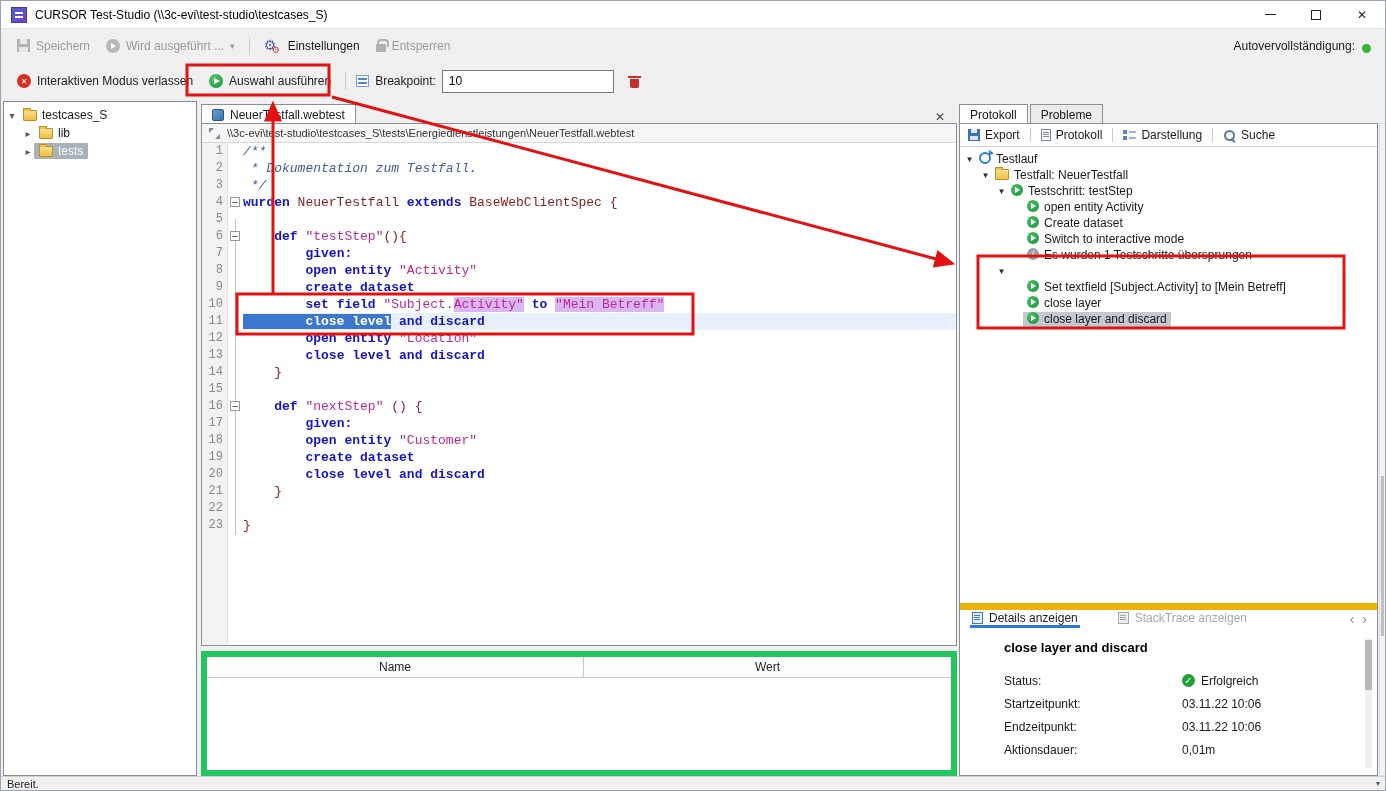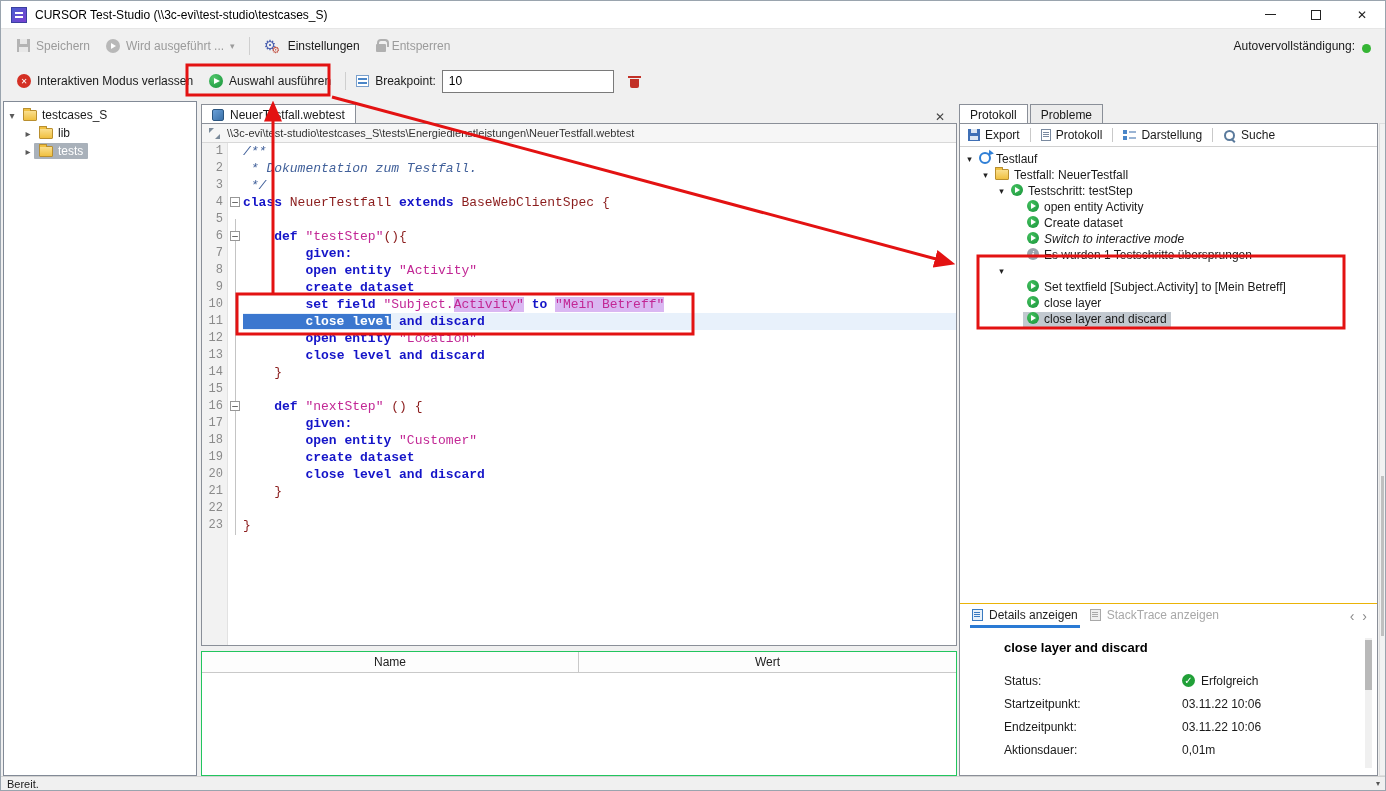--- a/index.html
+++ b/index.html
@@ -78,21 +78,21 @@
   .cur .code-text{background:#e8f1fb}
   .com{color:var(--comment,#41609a);font-style:italic}
   .kw{color:var(--keyword,#1414c8);font-weight:bold}
   .str{color:var(--string,#c22795)}
   .type{color:#8b1d1d}
   .brace{color:#8b1d1d}
   .hl{background:var(--highlight,#dab7f2)}
   .selseg{background:var(--selection,#3b77cf);color:#fff;font-weight:bold}
 
   
-  .vars-table{position:absolute;left:200px;top:650px;width:756px;height:125px;background:#fff;border:1px solid #22c55e}
+  .vars-table{position:absolute;left:200px;top:650px;width:756px;height:125px;background:#fff;border:6px solid #22c55e}
   .vt-header{display:flex;height:21px;border-bottom:1px solid #c9c9c9;background:#fdfdfd}
   .vt-col{display:flex;align-items:center;justify-content:center;color:#222}
   .vt-col.first{width:377px;border-right:1px solid #c9c9c9}
   .vt-col.last{flex:1}
 
   
   .rp-tabs{position:absolute;left:958px;top:103px;height:20px;display:flex;align-items:flex-end}
   .rp-tab{height:20px;padding:0 10px;display:flex;align-items:center;border:1px solid #8a8f98;border-bottom:none;background:#ececec;margin-right:2px}
   .rp-tab.active{background:#fff}
   .right-panel{position:absolute;left:958px;top:122px;width:419px;height:653px;background:#fff;border:1px solid #8a8f98}
@@ -116,21 +116,21 @@
   .tr-ex{width:11px;font-size:9px;color:#222;text-align:center;font-family:"DejaVu Sans",sans-serif}
   .tr-spacer{width:11px;flex:0 0 auto}
   .tr-cell{display:flex;align-items:flex-start;gap:5px;padding:0 4px;height:15px;white-space:nowrap}
   .tr-row.sel .tr-cell{background:#c2c9d0}
   .icon-play{width:12px;height:12px;border-radius:50%;background:radial-gradient(circle at 35% 35%,#43c15e,#17923a);position:relative;flex:0 0 auto}
   .icon-play::after{content:"";position:absolute;left:4px;top:3px;border-left:5px solid #fff;border-top:3px solid transparent;border-bottom:3px solid transparent}
   .icon-info{width:12px;height:12px;border-radius:50%;background:#9aa3ab;color:#fff;font-size:9px;font-weight:bold;display:flex;align-items:center;justify-content:center;font-family:"Liberation Serif",serif;font-style:italic;flex:0 0 auto}
   .icon-testrun{width:12px;height:12px;border:2px solid #2f7fd6;border-radius:50%;position:relative;flex:0 0 auto}
   .icon-testrun::after{content:"";position:absolute;right:-4px;top:-3px;border-top:5px solid #2f7fd6;border-left:3px solid transparent;border-right:3px solid transparent;transform:rotate(40deg)}
 
-  .det-tabs{position:absolute;left:0;top:479px;width:417px;height:25px;border-top:1px solid #eab308;display:flex;align-items:center;background:#fff;padding-left:10px;gap:8px}
+  .det-tabs{position:absolute;left:0;top:479px;width:417px;height:25px;border-top:7px solid #eab308;display:flex;align-items:center;background:#fff;padding-left:10px;gap:36px}
   .det-tab{display:flex;align-items:center;gap:6px;height:100%;color:#222;border-bottom:3px solid transparent;padding:0 2px}
   .det-tab.active{border-bottom-color:#2a7ad4}
   .det-tab.disabled{color:#a8a8a8}
   .icon-details{width:11px;height:12px;border:1px solid #3a7ac0;background:#e8f1fa;position:relative;flex:0 0 auto}
   .icon-details::before{content:"";position:absolute;left:1px;top:2px;width:6px;height:1px;background:#3a7ac0;box-shadow:0 2px 0 #3a7ac0,0 4px 0 #3a7ac0}
   .icon-stacktrace{width:11px;height:12px;border:1px solid #a8a8a8;background:#eee;position:relative;flex:0 0 auto}
   .icon-stacktrace::before{content:"";position:absolute;left:1px;top:2px;width:6px;height:1px;background:#a8a8a8;box-shadow:0 2px 0 #a8a8a8,0 4px 0 #a8a8a8}
   .det-nav{margin-left:auto;padding-right:10px;color:#8a8a8a;display:flex;gap:8px;font-size:14px}
   .det-body{position:absolute;left:0;top:504px;width:417px;height:149px;padding:12px 0 0 44px}
   .det-title{font-size:13px;font-weight:bold;margin-bottom:14px;color:#000}
@@ -252,21 +252,21 @@
     <span class="icon-expand-ed"></span>
     <span>\\3c-evi\test-studio\testcases_S\tests\Energiedienstleistungen\NeuerTestfall.webtest</span>
   </div>
   <div class="ed-code">
     <div class="gutter-bg"></div>
     <div class="fold-guide"></div>
     <div class="code-lines">
         <div class="code-line"><span class="lnum">1</span><span class="fold-col"></span><span class="code-text"><span class="com">/**</span></span></div>
         <div class="code-line"><span class="lnum">2</span><span class="fold-col"></span><span class="code-text"><span class="com"> * Dokumentation zum Testfall.</span></span></div>
         <div class="code-line"><span class="lnum">3</span><span class="fold-col"></span><span class="code-text"><span class="com"> */</span></span></div>
-        <div class="code-line"><span class="lnum">4</span><span class="fold-col"><span class="fold-box">−</span></span><span class="code-text"><span class="kw">class</span><span class="type"> NeuerTestfall </span><span class="kw">extends</span><span class="type"> BaseWebClientSpec </span><span class="brace">{</span></span></div>
+        <div class="code-line"><span class="lnum">4</span><span class="fold-col"><span class="fold-box">−</span></span><span class="code-text"><span class="kw">wurden</span><span class="type"> NeuerTestfall </span><span class="kw">extends</span><span class="type"> BaseWebClientSpec </span><span class="brace">{</span></span></div>
         <div class="code-line"><span class="lnum">5</span><span class="fold-col"></span><span class="code-text"></span></div>
         <div class="code-line"><span class="lnum">6</span><span class="fold-col"><span class="fold-box">−</span></span><span class="code-text"><span class="plain">    </span><span class="kw">def</span><span class="str"> "testStep"</span><span class="brace">(){</span></span></div>
         <div class="code-line"><span class="lnum">7</span><span class="fold-col"></span><span class="code-text"><span class="plain">        </span><span class="kw">given:</span></span></div>
         <div class="code-line"><span class="lnum">8</span><span class="fold-col"></span><span class="code-text"><span class="plain">        </span><span class="kw">open entity </span><span class="str">"Activity"</span></span></div>
         <div class="code-line"><span class="lnum">9</span><span class="fold-col"></span><span class="code-text"><span class="plain">        </span><span class="kw">create dataset</span></span></div>
         <div class="code-line"><span class="lnum">10</span><span class="fold-col"></span><span class="code-text"><span class="plain">        </span><span class="kw">set field </span><span class="str">"Subject.</span><span class="str hl">Activity"</span><span class="kw"> to </span><span class="str hl">"Mein Betreff"</span></span></div>
         <div class="code-line cur"><span class="lnum">11</span><span class="fold-col"></span><span class="code-text"><span class="selseg">        close level</span><span class="kw"> and discard</span></span></div>
         <div class="code-line"><span class="lnum">12</span><span class="fold-col"></span><span class="code-text"><span class="plain">        </span><span class="kw">open entity </span><span class="str">"Location"</span></span></div>
         <div class="code-line"><span class="lnum">13</span><span class="fold-col"></span><span class="code-text"><span class="plain">        </span><span class="kw">close level and discard</span></span></div>
         <div class="code-line"><span class="lnum">14</span><span class="fold-col"></span><span class="code-text"><span class="plain">    </span><span class="brace">}</span></span></div>
@@ -348,21 +348,21 @@
           <span class="tr-label">open entity Activity</span>
         </span>
       </div>
       <div class="tr-row" style="padding-left: 52px;">
         <span class="tr-spacer"></span>
         <span class="tr-cell">
           <span class="icon-play"></span>
           <span class="tr-label">Create dataset</span>
         </span>
       </div>
-      <div class="tr-row" style="padding-left: 52px; font-style: italic;">
+      <div class="tr-row" style="padding-left: 52px;">
         <span class="tr-spacer"></span>
         <span class="tr-cell">
           <span class="icon-play"></span>
           <span class="tr-label">Switch to interactive mode</span>
         </span>
       </div>
       <div class="tr-row" style="padding-left: 52px;">
         <span class="tr-spacer"></span>
         <span class="tr-cell">
           <span class="icon-info">i</span>

